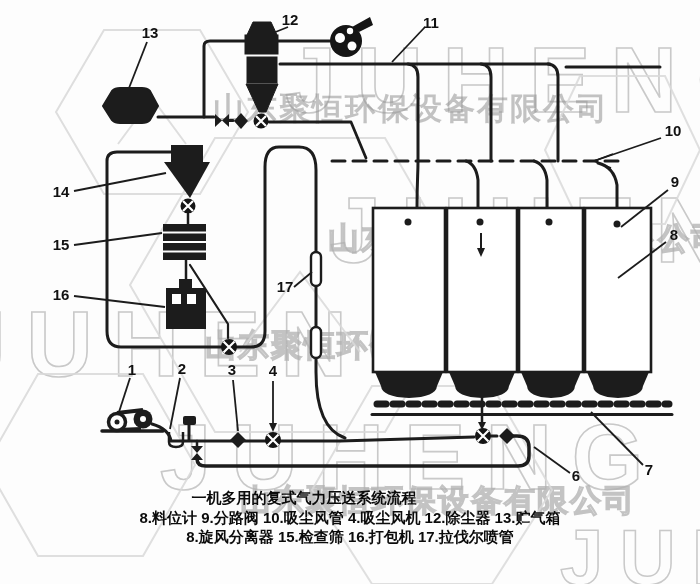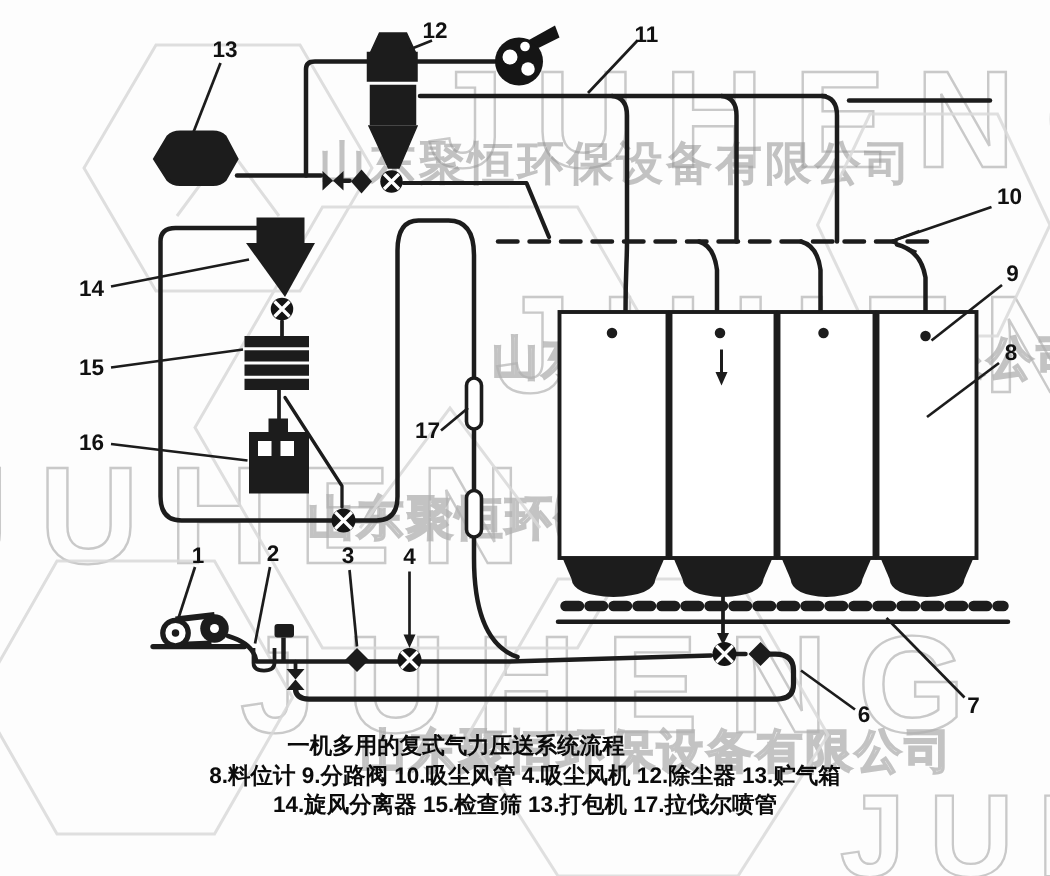--- a/index.html
+++ b/index.html
@@ -245,14 +245,14 @@
     <text class="lbl" x="61" y="197">14</text>
     <text class="lbl" x="61" y="250">15</text>
     <text class="lbl" x="61" y="300">16</text>
     <text class="lbl" x="285" y="292">17</text>
   </g>
 </svg>
 
 <div class="caption">
   <div class="title">一机多用的复式气力压送系统流程</div>
   <div>8.料位计 9.分路阀 10.吸尘风管 4.吸尘风机 12.除尘器 13.贮气箱</div>
-  <div>14.旋风分离器 15.检查筛 13.打包机 17.拉伐尔喷管</div>
+  <div>8.旋风分离器 15.检查筛 16.打包机 17.拉伐尔喷管</div>
 </div>
 
 </body></html>

